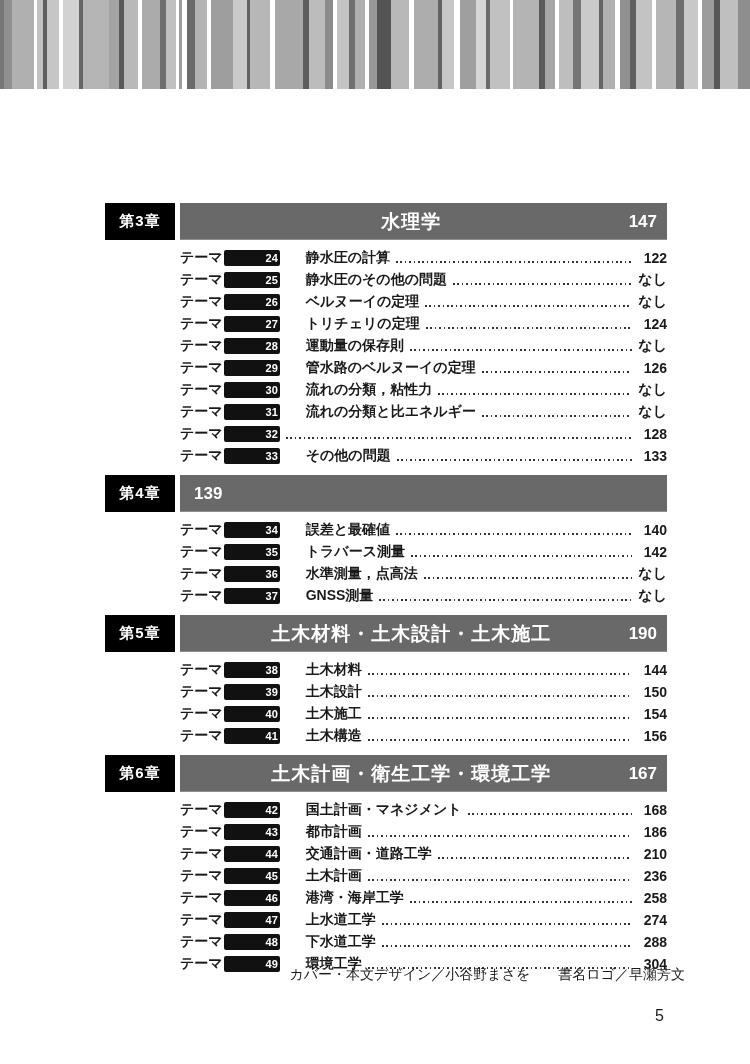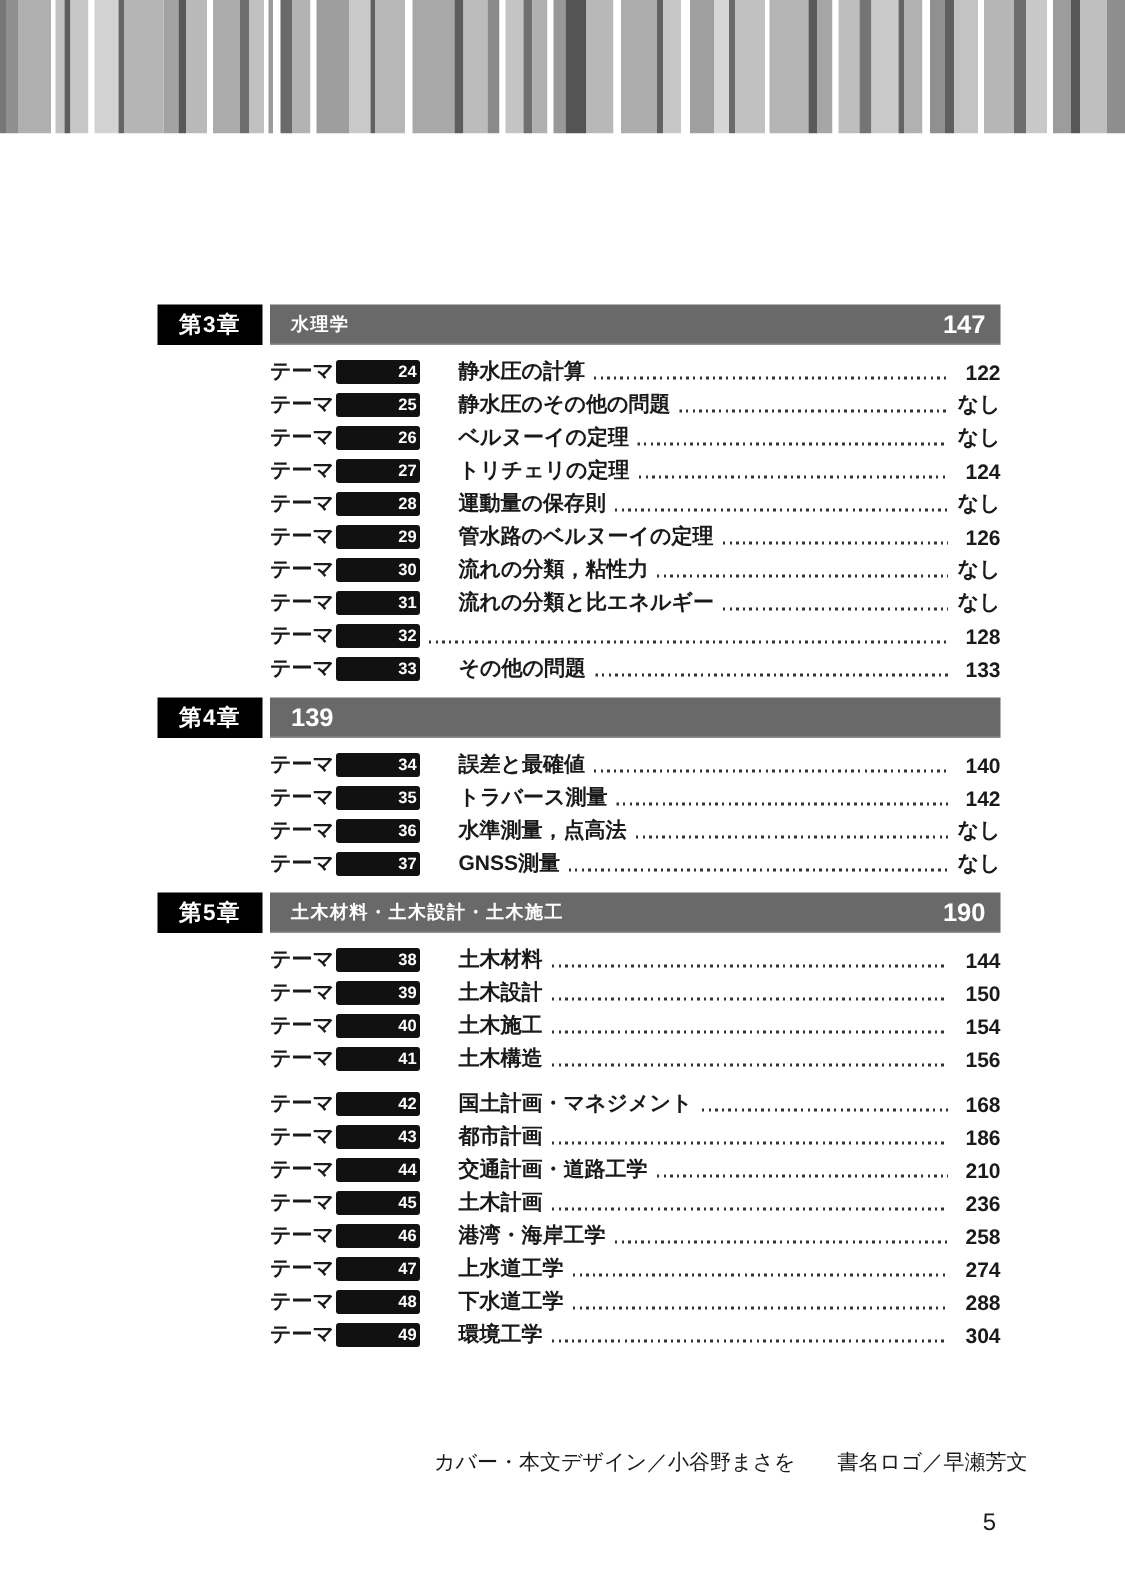--- a/index.html
+++ b/index.html
@@ -36,21 +36,21 @@
   .toc {
     position: absolute;
     top: 203px;
     left: 105px;
     width: 562px;
   }
   .chapter { margin-bottom: 8px; }
 
   .chapter-header {
     display: flex;
-    height: 27px;
+    height: 37px;
   }
   .chapter-label {
     flex: 0 0 70px;
     background: #000000;
     color: #ffffff;
     font-size: 15px;
     font-weight: bold;
     display: flex;
     align-items: center;
     justify-content: center;
@@ -60,25 +60,26 @@
   .chapter-bar {
     flex: 1;
     background: #696969;
     color: #ffffff;
     display: flex;
     align-items: center;
     padding: 0 10px 0 14px;
     box-shadow: inset 0 -1px 0 rgba(255,255,255,0.25);
   }
   .chapter-title {
-    font-size: 12px;
+    font-size: 19px;
     font-weight: bold;
     letter-spacing: 1px;
     flex: 1;
     white-space: nowrap;
+    text-align: center;
   }
   .chapter-page {
     font-size: 17px;
     font-weight: bold;
   }
 
   .theme-list {
     margin-top: 7px;
     padding-left: 75px;
   }
@@ -395,20 +396,27 @@
     <span class="theme-prefix">テーマ</span>
     <span class="theme-badge">41</span>
     <span class="theme-title">土木構造</span>
     <span class="leader"></span>
     <span class="theme-page">156</span>
   </div>
 </div>
   </div>
 
   <div class="chapter">
+    <div class="chapter-header">
+      <div class="chapter-label">第6章</div>
+      <div class="chapter-bar">
+        <span class="chapter-title">土木計画・衛生工学・環境工学</span>
+        <span class="chapter-page">167</span>
+      </div>
+    </div>
     <div class="theme-list">
   <div class="theme-row">
     <span class="theme-prefix">テーマ</span>
     <span class="theme-badge">42</span>
     <span class="theme-title">国土計画・マネジメント</span>
     <span class="leader"></span>
     <span class="theme-page">168</span>
   </div>
 
   <div class="theme-row">

